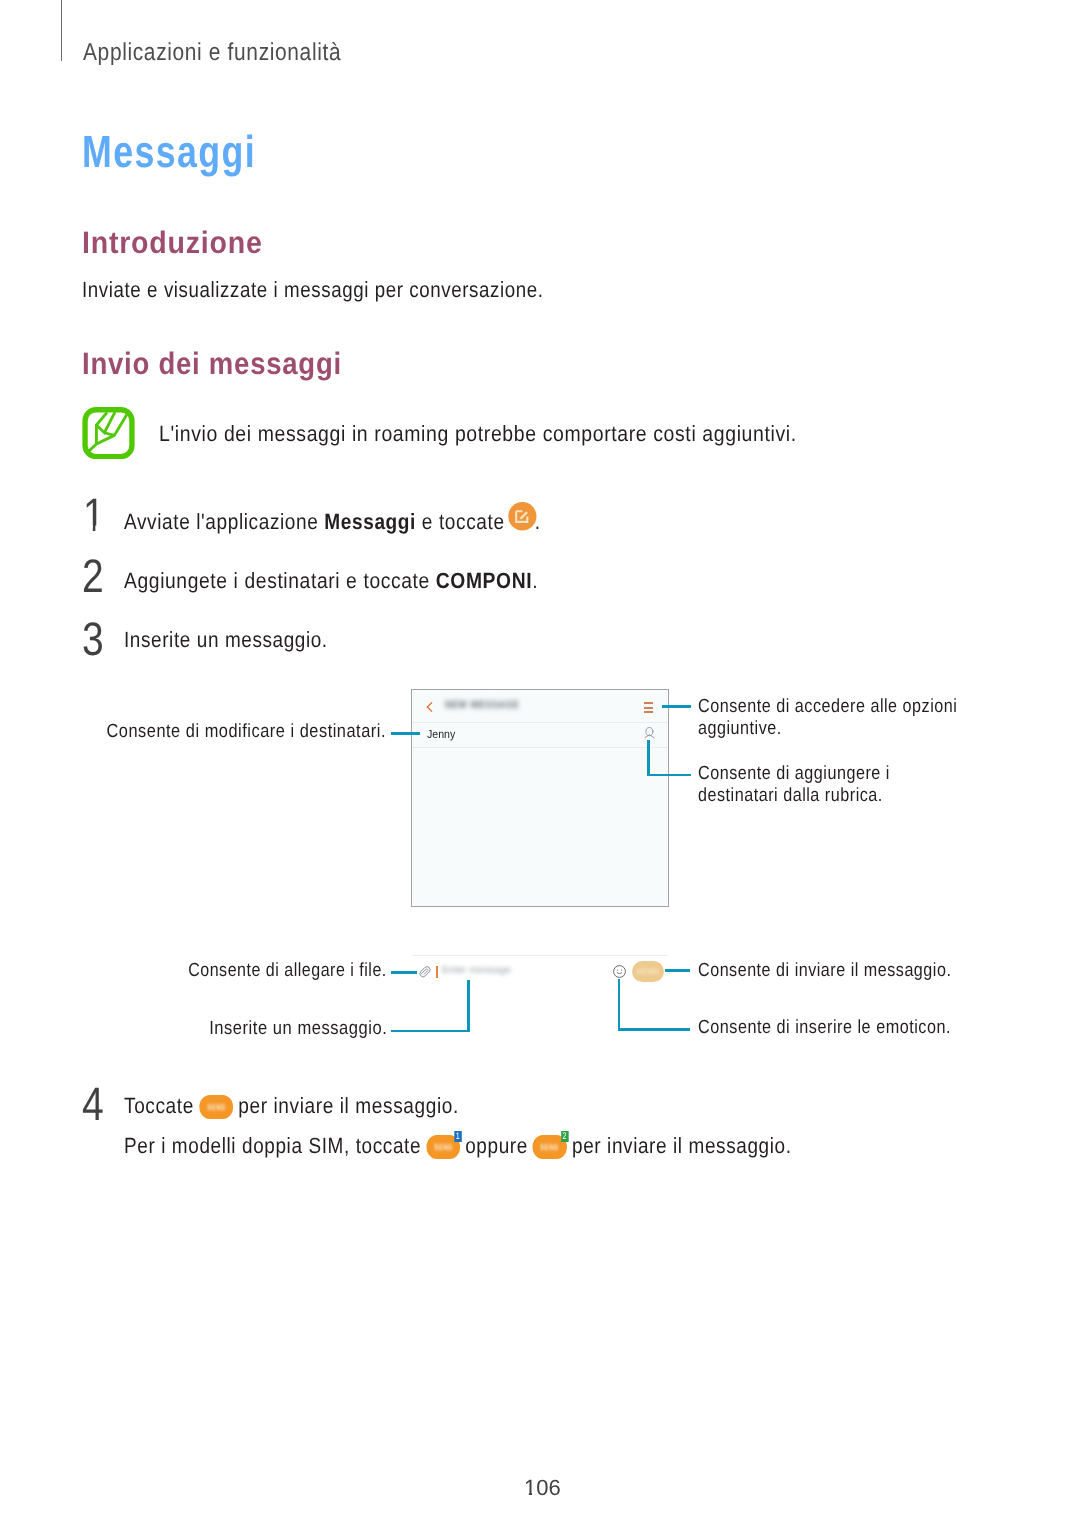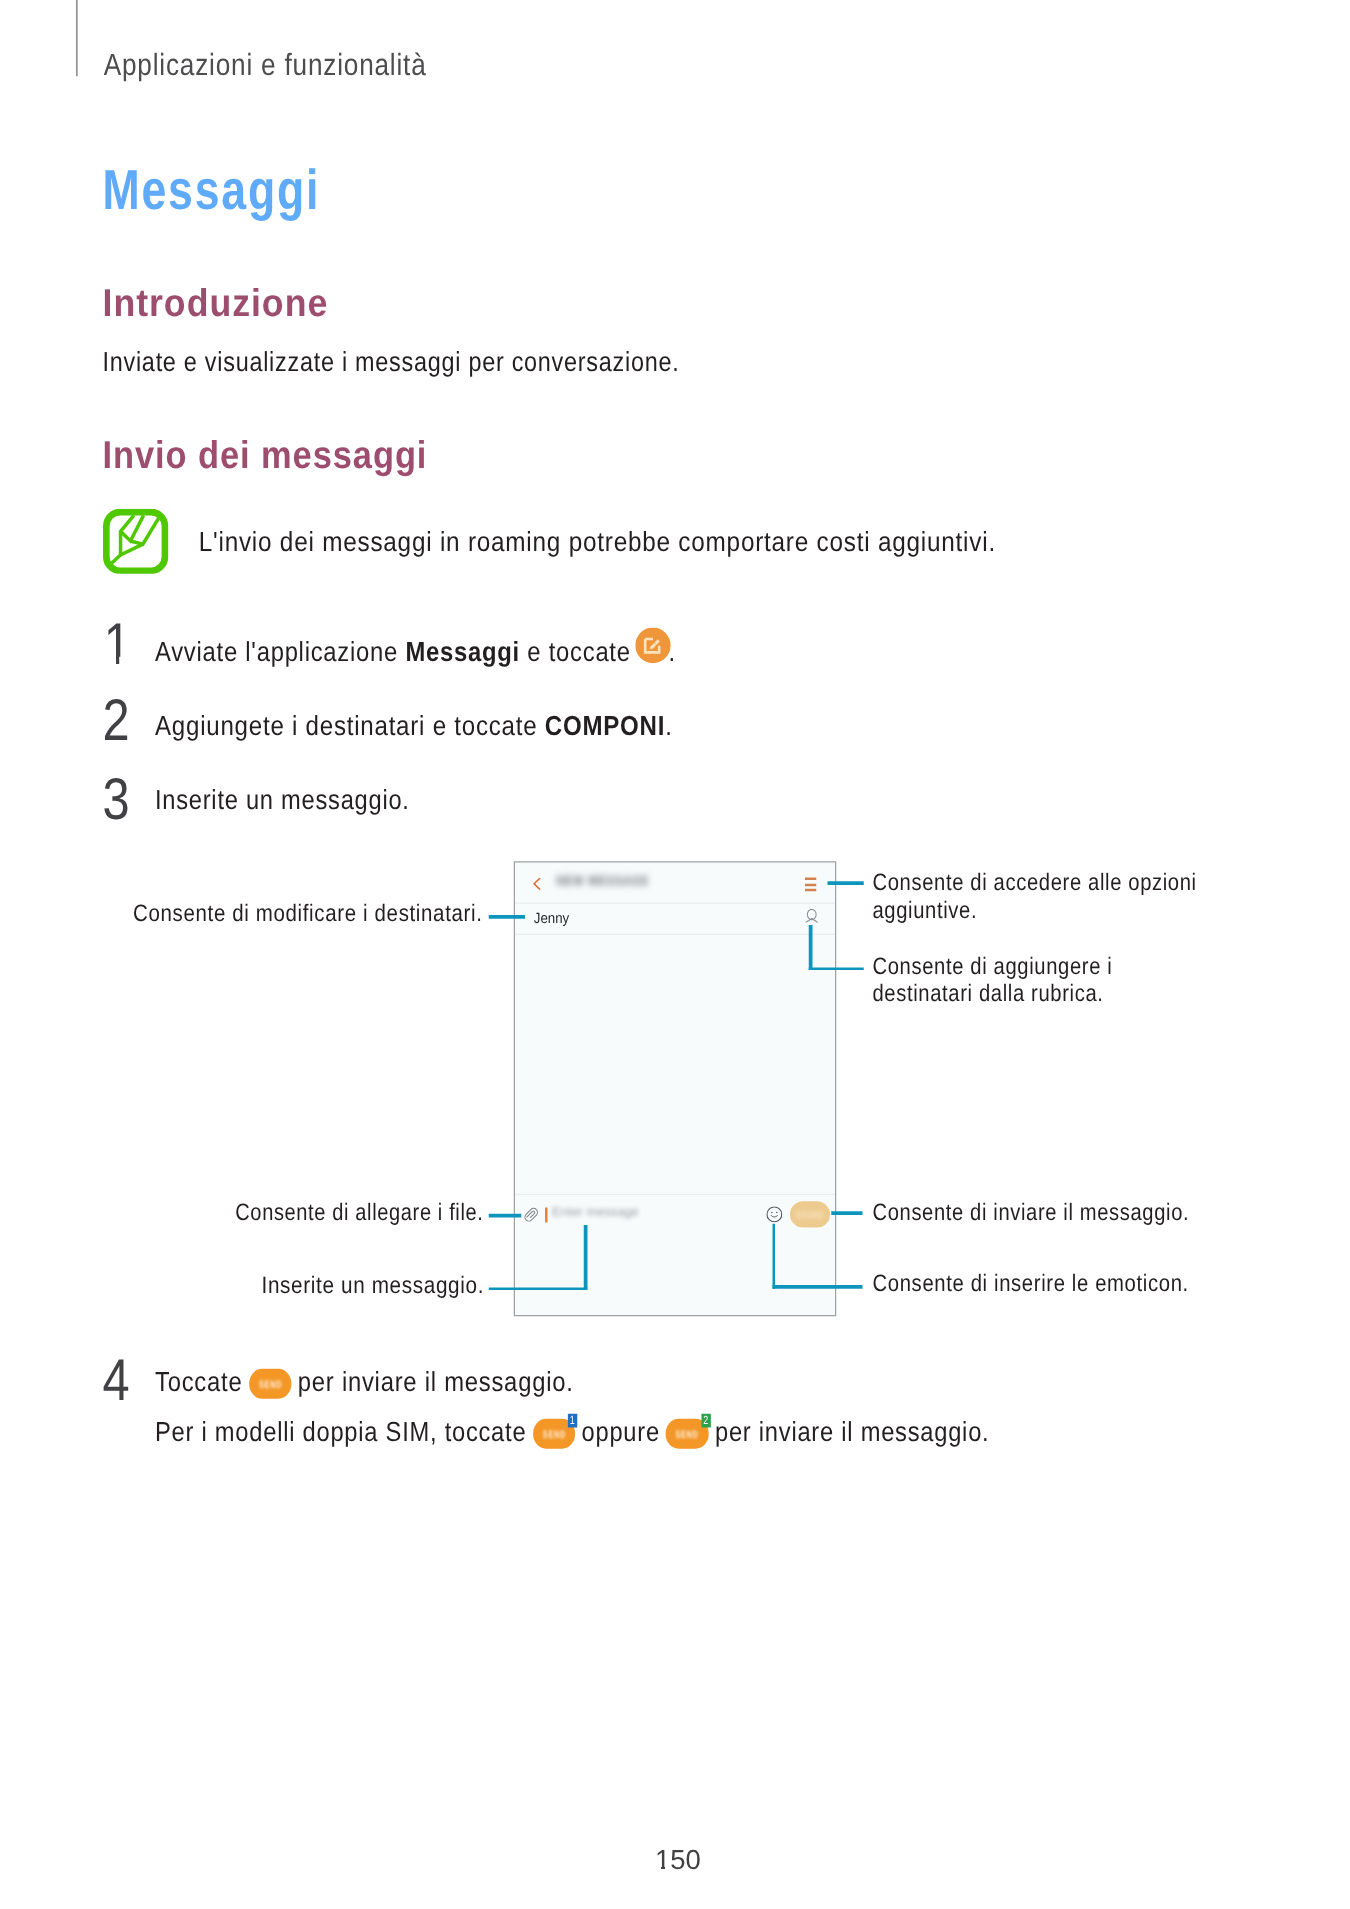--- a/index.html
+++ b/index.html
@@ -32,21 +32,21 @@
   .sendpill i{position:absolute;left:0;top:8.5px;width:39.6px;text-align:center;font-size:8.5px;
               font-weight:bold;font-style:normal;line-height:1;letter-spacing:0.8px;color:#fdf1e0;
               filter:blur(1.4px);transform:scaleX(0.8);transform-origin:center;}
   .sendpill .badge{position:absolute;width:9.8px;height:11px;top:-4.2px;right:-1.5px;
                    font-size:9.5px;font-weight:normal;line-height:11px;text-align:center;color:#fff;
                    transform:scaleX(0.87);transform-origin:right top;}
   .sendpill .badge.b1{background:#1f6fc4;}
   .sendpill .badge.b2{background:#2ba14b;}
 
   
-  .shot{position:absolute;left:410.5px;top:689px;width:258px;height:364px;
+  .shot{position:absolute;left:410.5px;top:689px;width:258px;height:218px;
         border:1.1px solid #a0a2a4;box-sizing:border-box;background:#f8fbfb;}
 
 
   
   .shot > *{position:absolute;}
   .sc-back{left:14px;top:12.4px;}
   .sc-title{left:33.2px;top:11.0px;font-size:10.4px;font-weight:bold;line-height:1;
             letter-spacing:0.9px;color:#636b72;filter:blur(2.9px);white-space:nowrap;transform:scaleX(0.835);transform-origin:left top;}
   .sc-menu{left:232.2px;top:12.2px;width:9.3px;height:10.6px;}
   .sc-menu i{position:absolute;left:0;width:9.3px;height:1.8px;background:#d2824f;display:block;}
@@ -187,14 +187,14 @@
   <div class="lead" style="left:467.2px;top:980.2px;width:2.8px;height:50.6px;"></div>
   <div class="lead" style="left:391px;top:1029.5px;width:79px;height:2.8px;"></div>
 
   <div class="lead" style="left:665.1px;top:969.4px;width:24.6px;height:2.8px;"></div>
   <div class="t co" style="left:697.5px;top:960.9px;transform:scaleX(0.8485);letter-spacing:0.6px;">Consente di inviare il messaggio.</div>
 
   <div class="lead" style="left:617.7px;top:979px;width:2.6px;height:51.7px;"></div>
   <div class="lead" style="left:617.7px;top:1028.1px;width:72px;height:2.6px;"></div>
   <div class="t co" style="left:697.5px;top:1018.3px;transform:scaleX(0.8535);letter-spacing:0.6px;">Consente di inserire le emoticon.</div>
 
-  <div class="pageno">150</div>
+  <div class="pageno">106</div>
 </div>
 
 </body></html>

